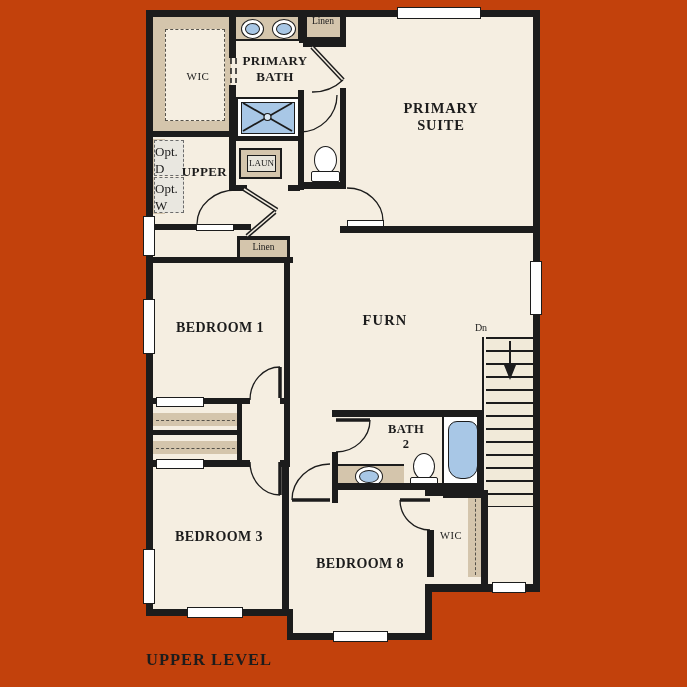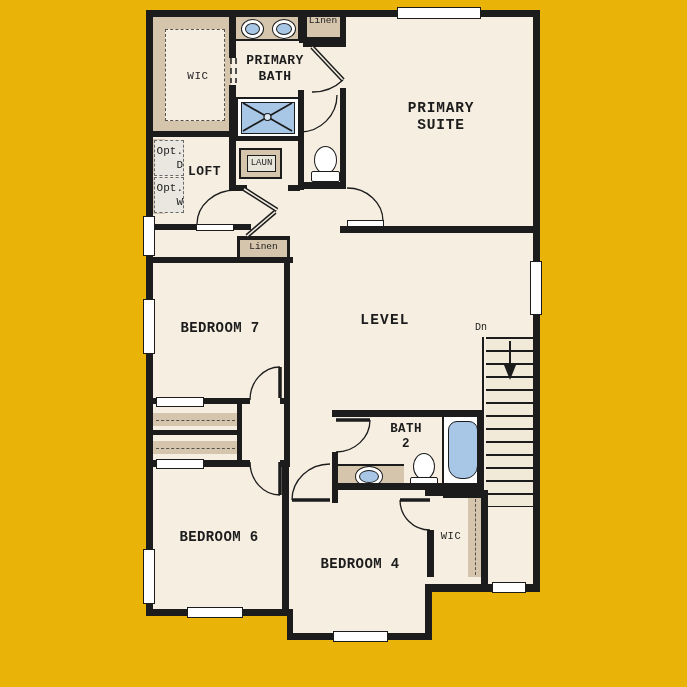--- a/index.html
+++ b/index.html
@@ -1,30 +1,30 @@
 <!DOCTYPE html>
 <html><head>
 <meta charset="utf-8">
 <style>
   html,body{margin:0;padding:0;background:#fff;}
-  #plan{position:relative;width:687px;height:687px;background:#eab308;overflow:hidden;
-        font-family:Liberation Mono, monospace;color:#1c1c1c;}
+  #plan{position:relative;width:687px;height:687px;background:#c2410c;overflow:hidden;
+        font-family:Liberation Serif, serif;color:#1c1c1c;}
   .abs{position:absolute;}
   .floor{position:absolute;background:#f5eee1;}
   .w{position:absolute;background:#1c1c1c;}
   .win{position:absolute;background:#ffffff;border:1.5px solid #1c1c1c;box-sizing:border-box;}
   .tan{position:absolute;background:#d4c5ac;box-sizing:border-box;}
   .lbl{position:absolute;font-weight:bold;text-align:center;letter-spacing:.4px;line-height:1.2;}
   .pre{white-space:pre-line;}
   .sm{position:absolute;font-weight:normal;text-align:center;line-height:1.15;}
   .dashmid{position:absolute;left:3px;right:3px;top:50%;border-top:1.5px dashed #55524a;}
   .vdashmid{position:absolute;top:2px;bottom:2px;left:50%;border-left:1.5px dashed #55524a;}
   svg.overlay{position:absolute;left:0;top:0;pointer-events:none;}
   .optbox{position:absolute;background:#e9e7e0;border:1.5px dashed #6b6b6b;box-sizing:border-box;
-          font-size:11px;text-align:right;line-height:1.3;padding-top:3px;}
+          font-size:13px;text-align:left;line-height:1.3;padding-top:3px;}
   .oval{position:absolute;background:#ffffff;border:1.5px solid #1c1c1c;border-radius:50%;box-sizing:border-box;}
   .oval .inner{position:absolute;left:3px;right:3px;top:3px;bottom:3px;background:#a8c7e6;border:1px solid #1c1c1c;border-radius:50%;}
   .stairs{position:absolute;background:repeating-linear-gradient(180deg,#1c1c1c 0,#1c1c1c 1.8px,#f1ead9 1.8px,#f1ead9 13px);}
 </style>
 </head>
 <body>
 
 <div id="plan">
 
   <div class="floor" style="left:146px;top:10px;width:147px;height:606px"></div>
@@ -176,23 +176,24 @@
       <path d="M510,341 L510,366" stroke-width="2"></path>
     </g>
     <polygon points="504,365 516,365 510,380" fill="#1c1c1c"></polygon>
   </svg>
 
   <div class="lbl pre" style="left:215px;top:53px;width:120px;font-size:13px">PRIMARY
 BATH</div>
   <div class="lbl pre" style="left:381px;top:100px;width:120px;font-size:14.5px;letter-spacing:.8px">PRIMARY
 SUITE</div>
   <div class="sm" style="left:179px;top:70px;width:38px;font-size:11px;letter-spacing:.5px">WIC</div>
-  <div class="lbl" style="left:172px;top:164px;width:65px;font-size:13px">LOFT</div>
-  <div class="lbl" style="left:150px;top:320px;width:140px;font-size:14px">BEDROOM 7</div>
-  <div class="lbl" style="left:340px;top:312px;width:90px;font-size:14.5px;letter-spacing:1.2px">LEVEL</div>
+  <div class="lbl" style="left:172px;top:164px;width:65px;font-size:13px">UPPER</div>
+  <div class="lbl" style="left:150px;top:320px;width:140px;font-size:14px">BEDROOM 1</div>
+  <div class="lbl" style="left:340px;top:312px;width:90px;font-size:14.5px;letter-spacing:1.2px">FURN</div>
   <div class="lbl pre" style="left:376px;top:422px;width:60px;font-size:12.5px">BATH
 2</div>
-  <div class="lbl" style="left:149px;top:529px;width:140px;font-size:14px">BEDROOM 6</div>
-  <div class="lbl" style="left:290px;top:556px;width:140px;font-size:14px">BEDROOM 4</div>
+  <div class="lbl" style="left:149px;top:529px;width:140px;font-size:14px">BEDROOM 3</div>
+  <div class="lbl" style="left:290px;top:556px;width:140px;font-size:14px">BEDROOM 8</div>
   <div class="sm" style="left:432px;top:530px;width:38px;font-size:10.5px;letter-spacing:.5px">WIC</div>
   <div class="sm" style="left:467px;top:322px;width:28px;font-size:10px">Dn</div>
+  <div class="lbl" style="left:146px;top:650px;width:220px;font-size:16.5px;letter-spacing:1px;text-align:left">UPPER LEVEL</div>
 
 </div>
 
 </body></html>

